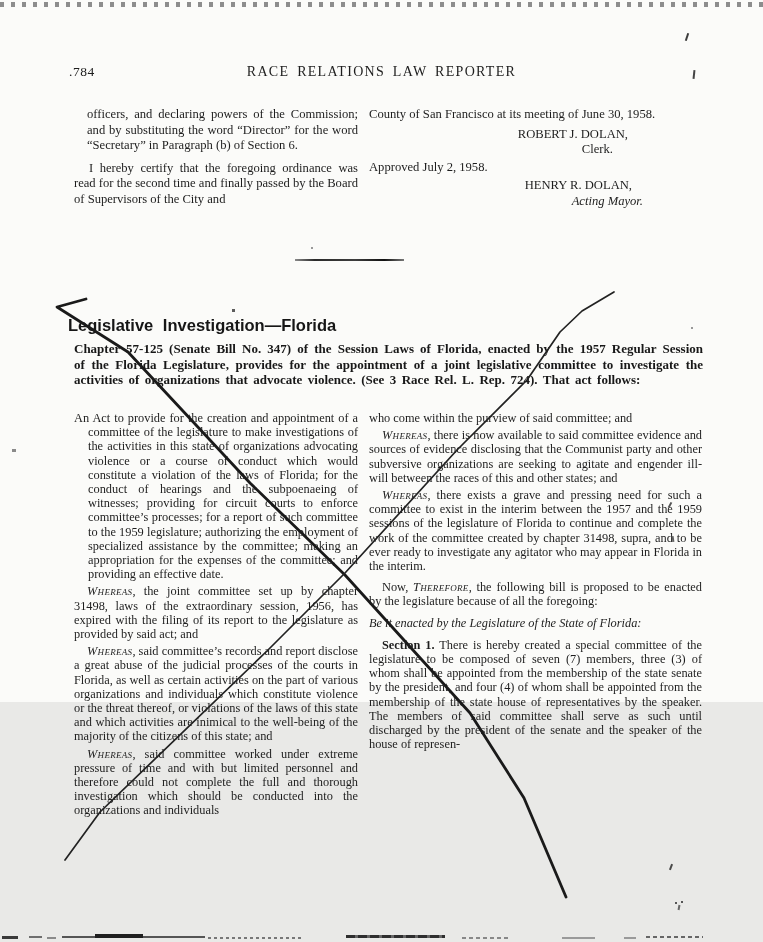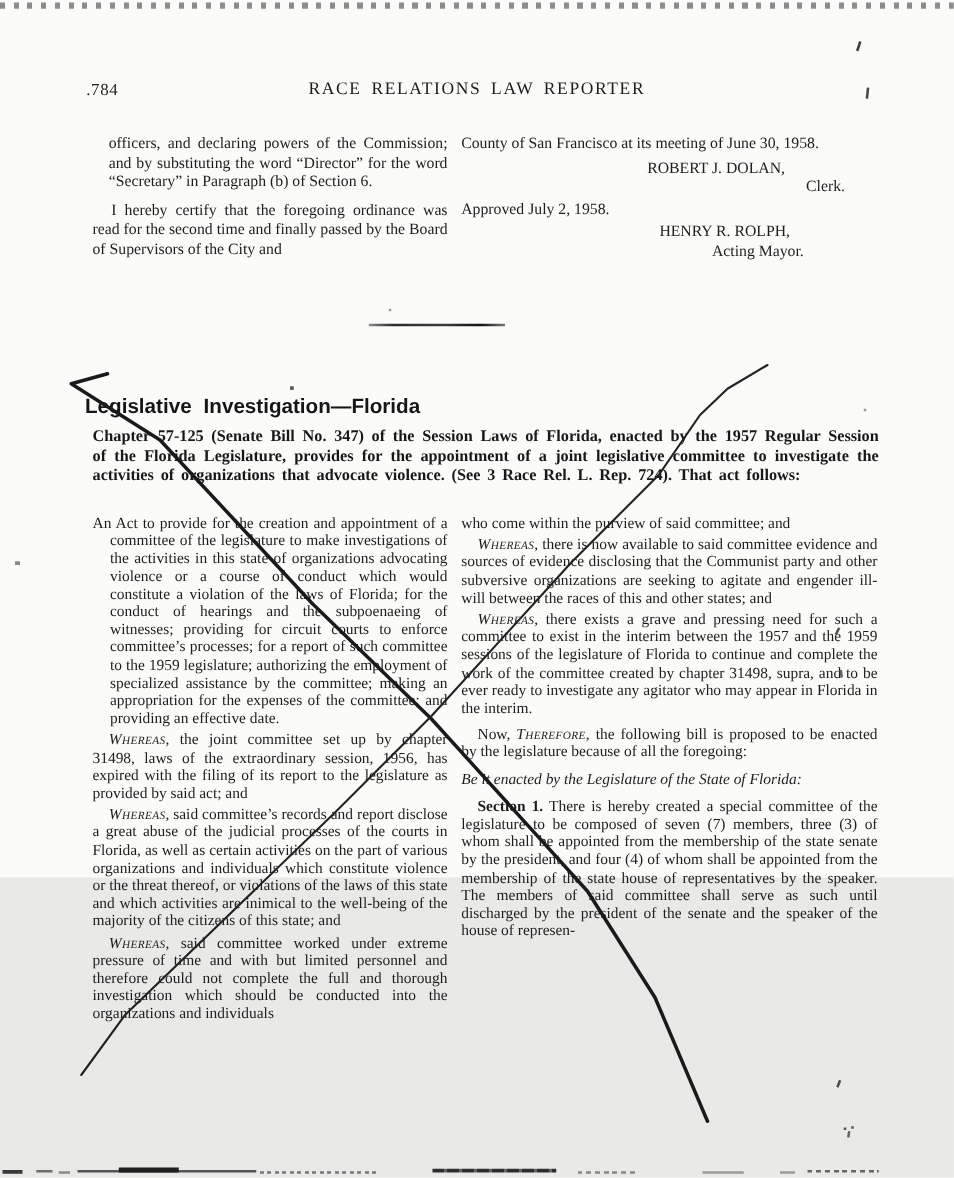--- a/index.html
+++ b/index.html
@@ -16,24 +16,24 @@
   
   .cols{position:absolute;left:74px;width:628px;display:flex;}
   .cols .colL{width:284px;margin-right:11px;}
   .cols .colR{width:333px;}
   .top-cols{top:107px;font-size:12.6px;line-height:15.6px;}
   .top-cols p{margin:0;text-align:justify;}
   .top-cols .cont{margin-left:13px;}
   .top-cols .certify{margin-top:7px;text-indent:15px;}
   .sig{text-align:right !important;}
   .sig.n1{margin-top:4px !important;margin-right:74px;}
-  .sig.t1{margin-right:26px;}
+  .sig.t1{margin-right:89px;}
   .top-cols .approved{margin-top:2px;}
   .sig.n2{margin-top:3px !important;margin-right:70px;}
-  .sig.t2{margin-right:59px;}
+  .sig.t2{margin-right:59px;font-style:italic;}
   
   .divider{position:absolute;left:295px;top:259px;width:109px;height:2px;
      background:linear-gradient(90deg,#8a8a8a 0,#2a2a2a 18%,#3d3d3d 55%,#111 82%,#777 100%);}
   
   h1.heading{position:absolute;left:73px;top:293px;margin:0;font:bold 21.5px/1 "Liberation Sans","DejaVu Sans",sans-serif;color:#141414;letter-spacing:.3px;}
   h2.subheading{position:absolute;left:68px;top:317px;margin:0;font:bold 16.5px/1 "Liberation Sans","DejaVu Sans",sans-serif;color:#161616;word-spacing:5px;}
   .intro{position:absolute;left:74px;top:341px;width:629px;margin:0;
      font-size:13px;line-height:15.6px;font-weight:bold;text-align:justify;word-spacing:2.2px;color:#181818;}
   
   .body-cols{top:411px;font-size:12.35px;line-height:14.2px;}
@@ -64,21 +64,21 @@
   <section class="cols top-cols">
     <div class="colL">
       <p class="cont">officers, and declaring powers of the Commission; and by substituting the word “Director” for the word “Secretary” in Paragraph (b) of Section 6.</p>
       <p class="certify">I hereby certify that the foregoing ordinance was read for the second time and finally passed by the Board of Supervisors of the City and</p>
     </div>
     <div class="colR">
       <p>County of San Francisco at its meeting of June 30, 1958.</p>
       <p class="sig n1">ROBERT J. DOLAN,</p>
       <p class="sig t1">Clerk.</p>
       <p class="approved">Approved July 2, 1958.</p>
-      <p class="sig n2">HENRY R. ROLPH,</p>
+      <p class="sig n2">HENRY R. DOLAN,</p>
       <p class="sig t2">Acting Mayor.</p>
     </div>
   </section>
 
   <div class="divider"></div>
 
   <h2 class="subheading">Legislative Investigation—Florida</h2>
   <p class="intro">Chapter 57-125 (Senate Bill No. 347) of the Session Laws of Florida, enacted by the 1957 Regular Session of the Florida Legislature, provides for the appointment of a joint legislative committee to investigate the activities of organizations that advocate violence. (See 3 Race Rel. L. Rep. 724). That act follows:</p>
 
   <section class="cols body-cols">

